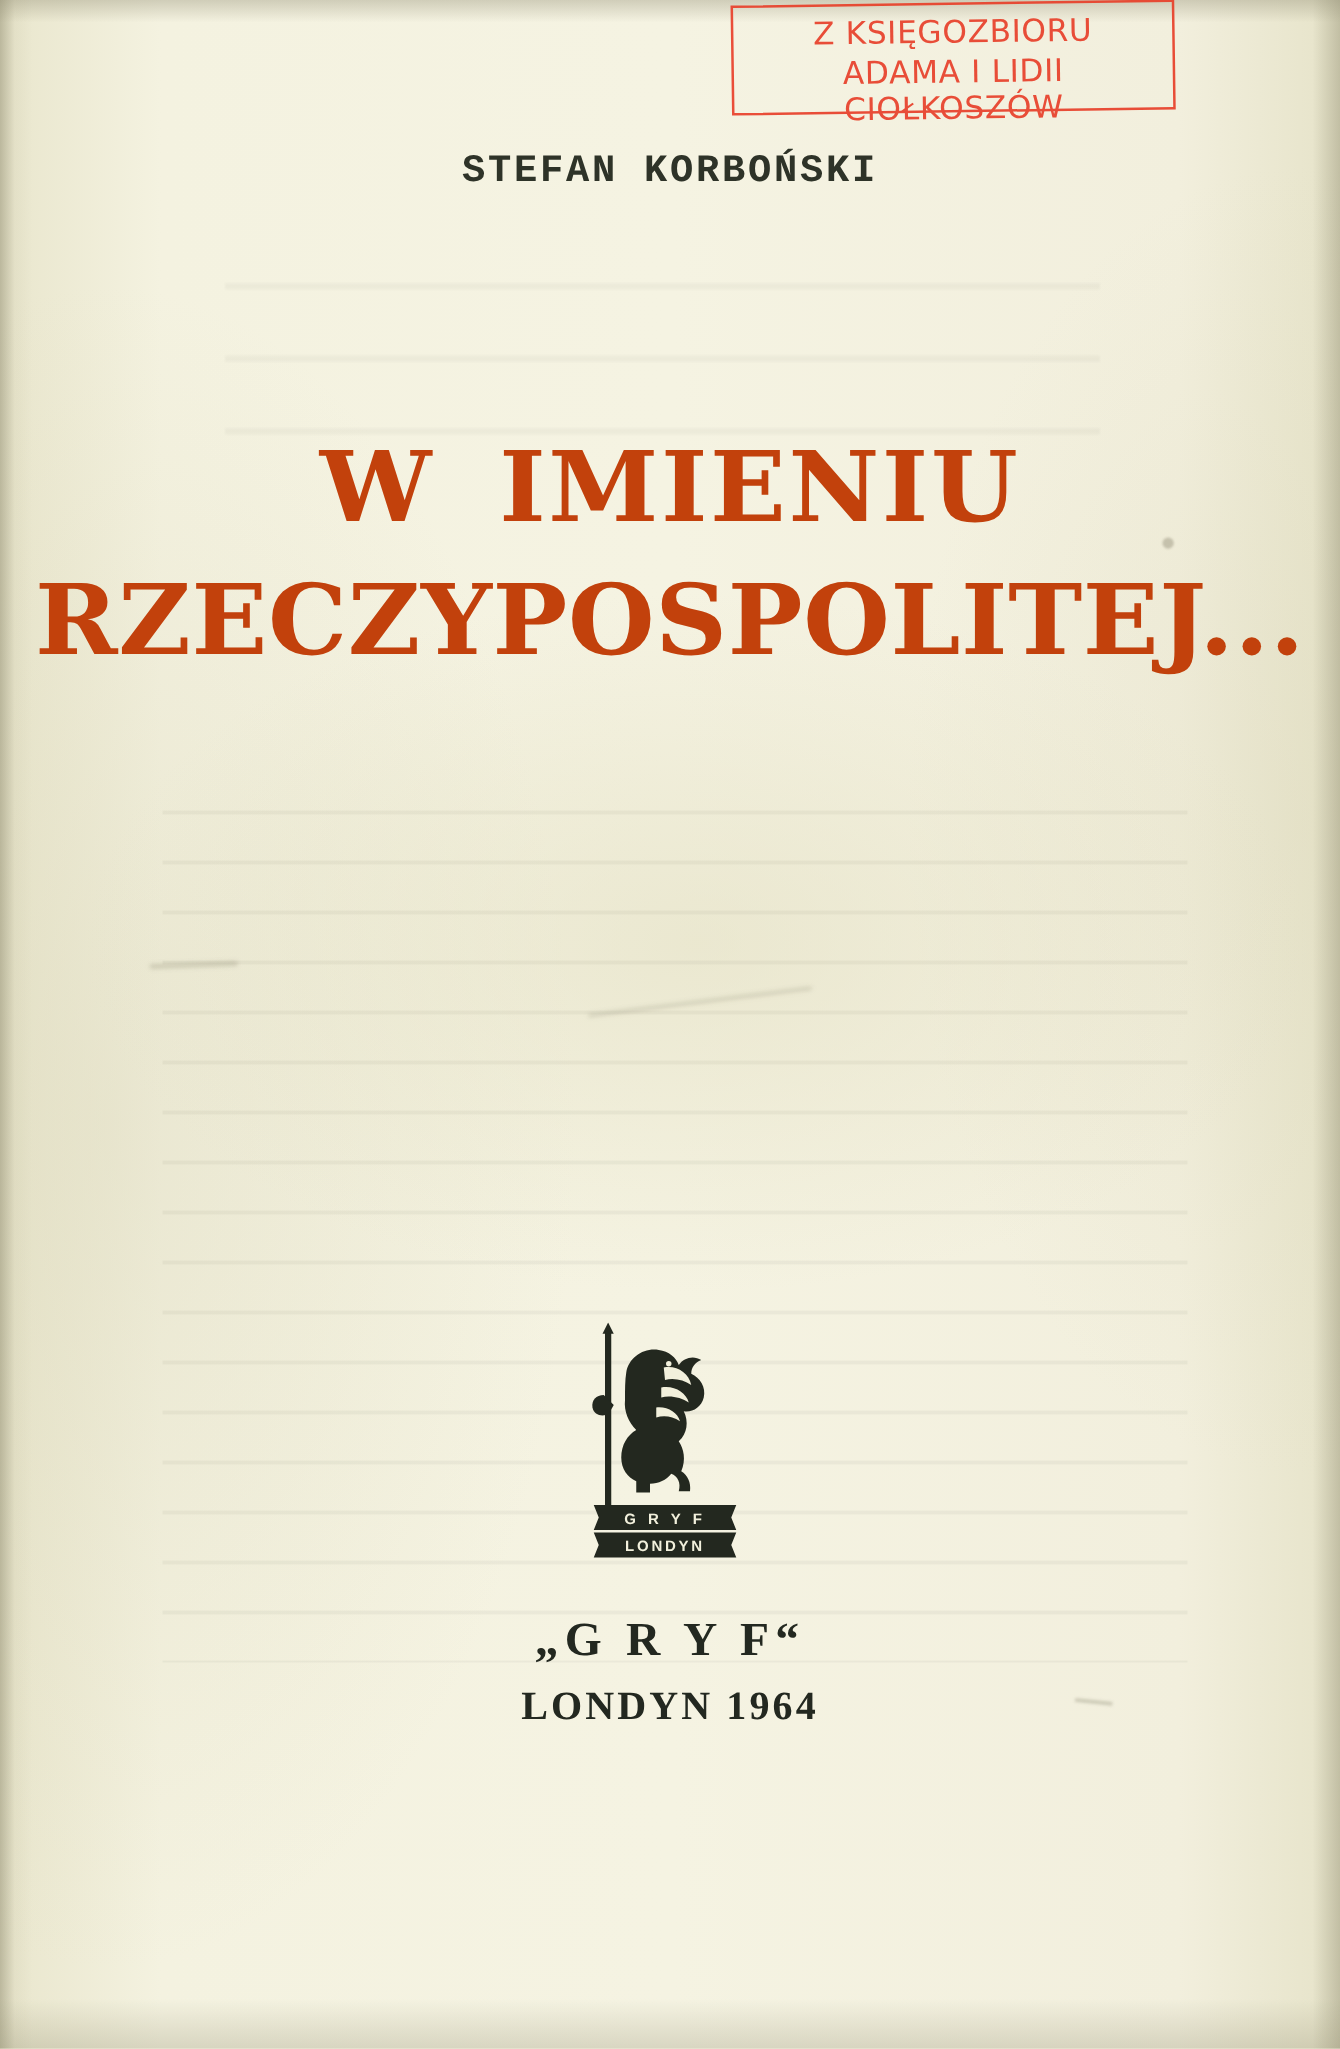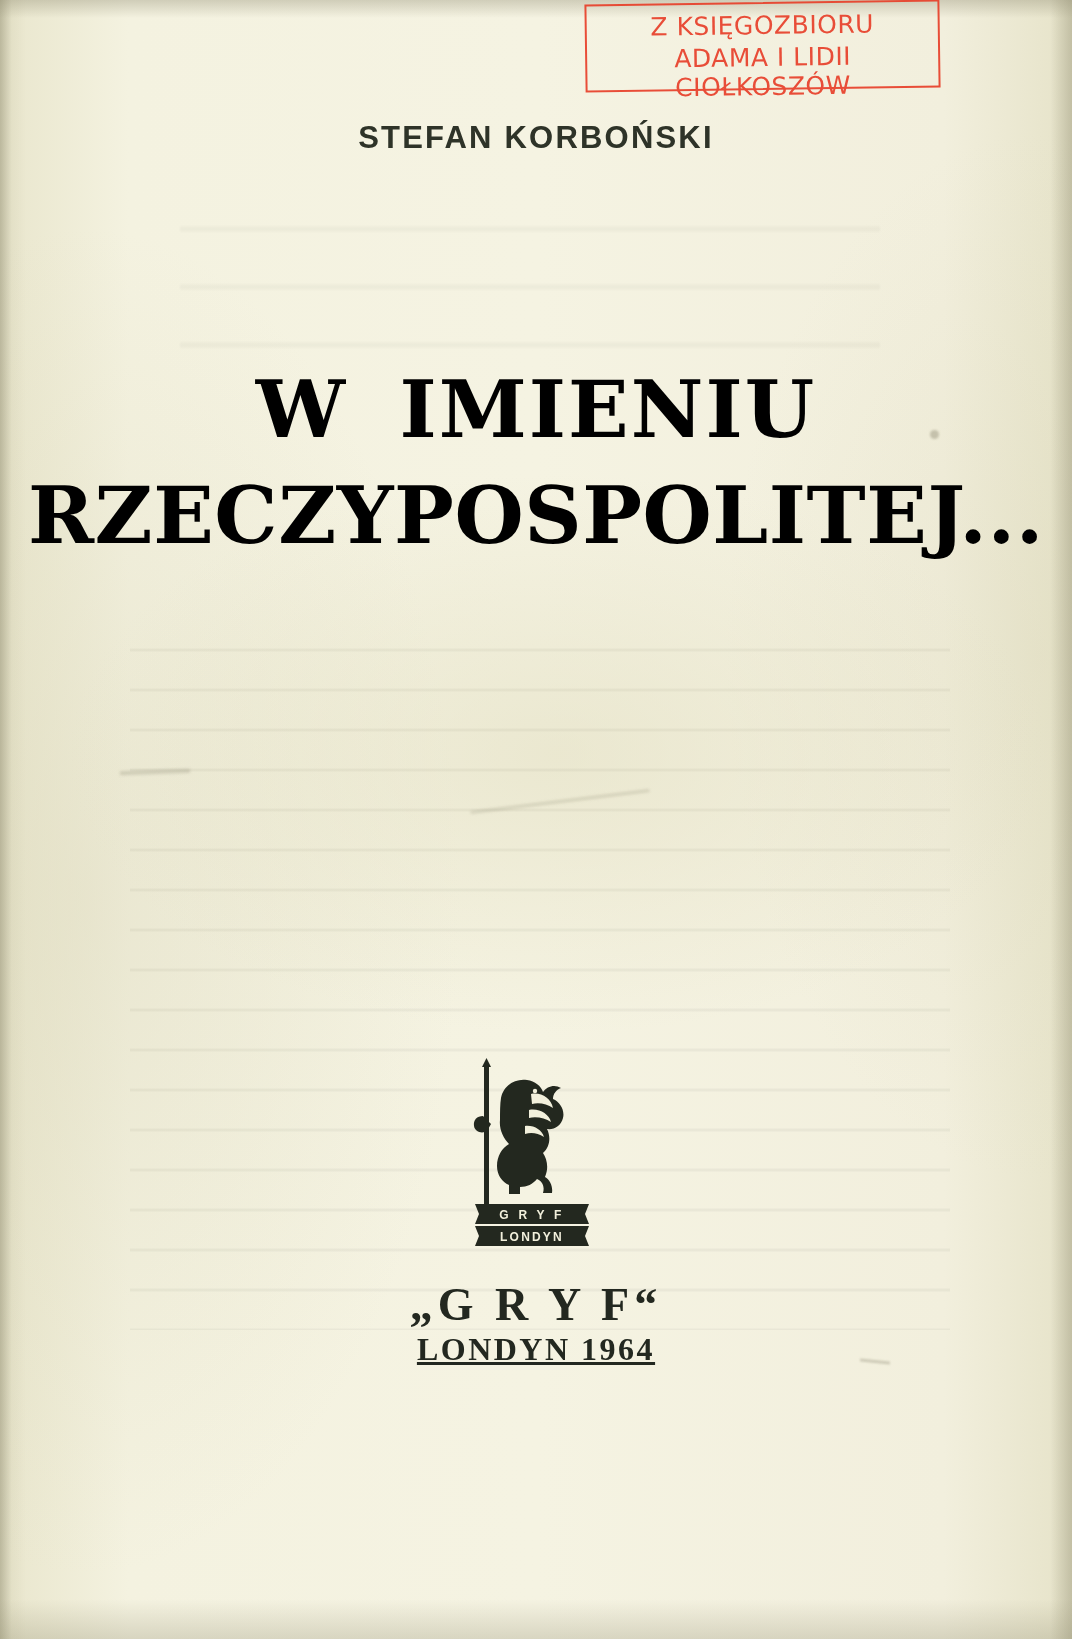--- a/index.html
+++ b/index.html
@@ -124,35 +124,35 @@
     margin-top: 3px;
   }
 
   
   .author {
     position: absolute;
     top: 120px;
     left: 0;
     width: 1072px;
     text-align: center;
-    font-family: Liberation Sans, sans-serif;
+    font-family: Liberation Mono, monospace;
     font-size: 31px;
     letter-spacing: 2.2px;
     color: #2e3328;
     font-weight: 600;
   }
 
   
   .title {
     position: absolute;
-    top: 371px;
+    top: 352px;
     left: 0;
     width: 1072px;
     text-align: center;
-    color: #000000;
+    color: #c2410c;
     font-family: "DejaVu Serif", serif;
     font-weight: bold;
     line-height: 1.0;
   }
   .title .line1 {
     font-size: 78px;
     letter-spacing: 2px;
     word-spacing: 22px;
     margin-bottom: 28px;
     transform: scaleX(1.02);
@@ -179,27 +179,28 @@
     position: absolute;
     top: 1278px;
     left: 0;
     width: 1072px;
     text-align: center;
     color: #232820;
     font-family: "Liberation Serif", serif;
     font-weight: bold;
   }
   .imprint .pub {
-    font-size: 46px;
+    font-size: 38px;
     letter-spacing: 5px;
+    margin-top: 12px;
   }
   .imprint .place {
     font-size: 32px;
     letter-spacing: 2.5px;
-    text-decoration: underline;
+    margin-top: 12px;
   }
 
   
   .smudge-a {
     position: absolute;
     left: 930px; top: 430px;
     width: 9px; height: 9px;
     border-radius: 50%;
     background: rgba(120,116,92,0.35);
     filter: blur(1px);

